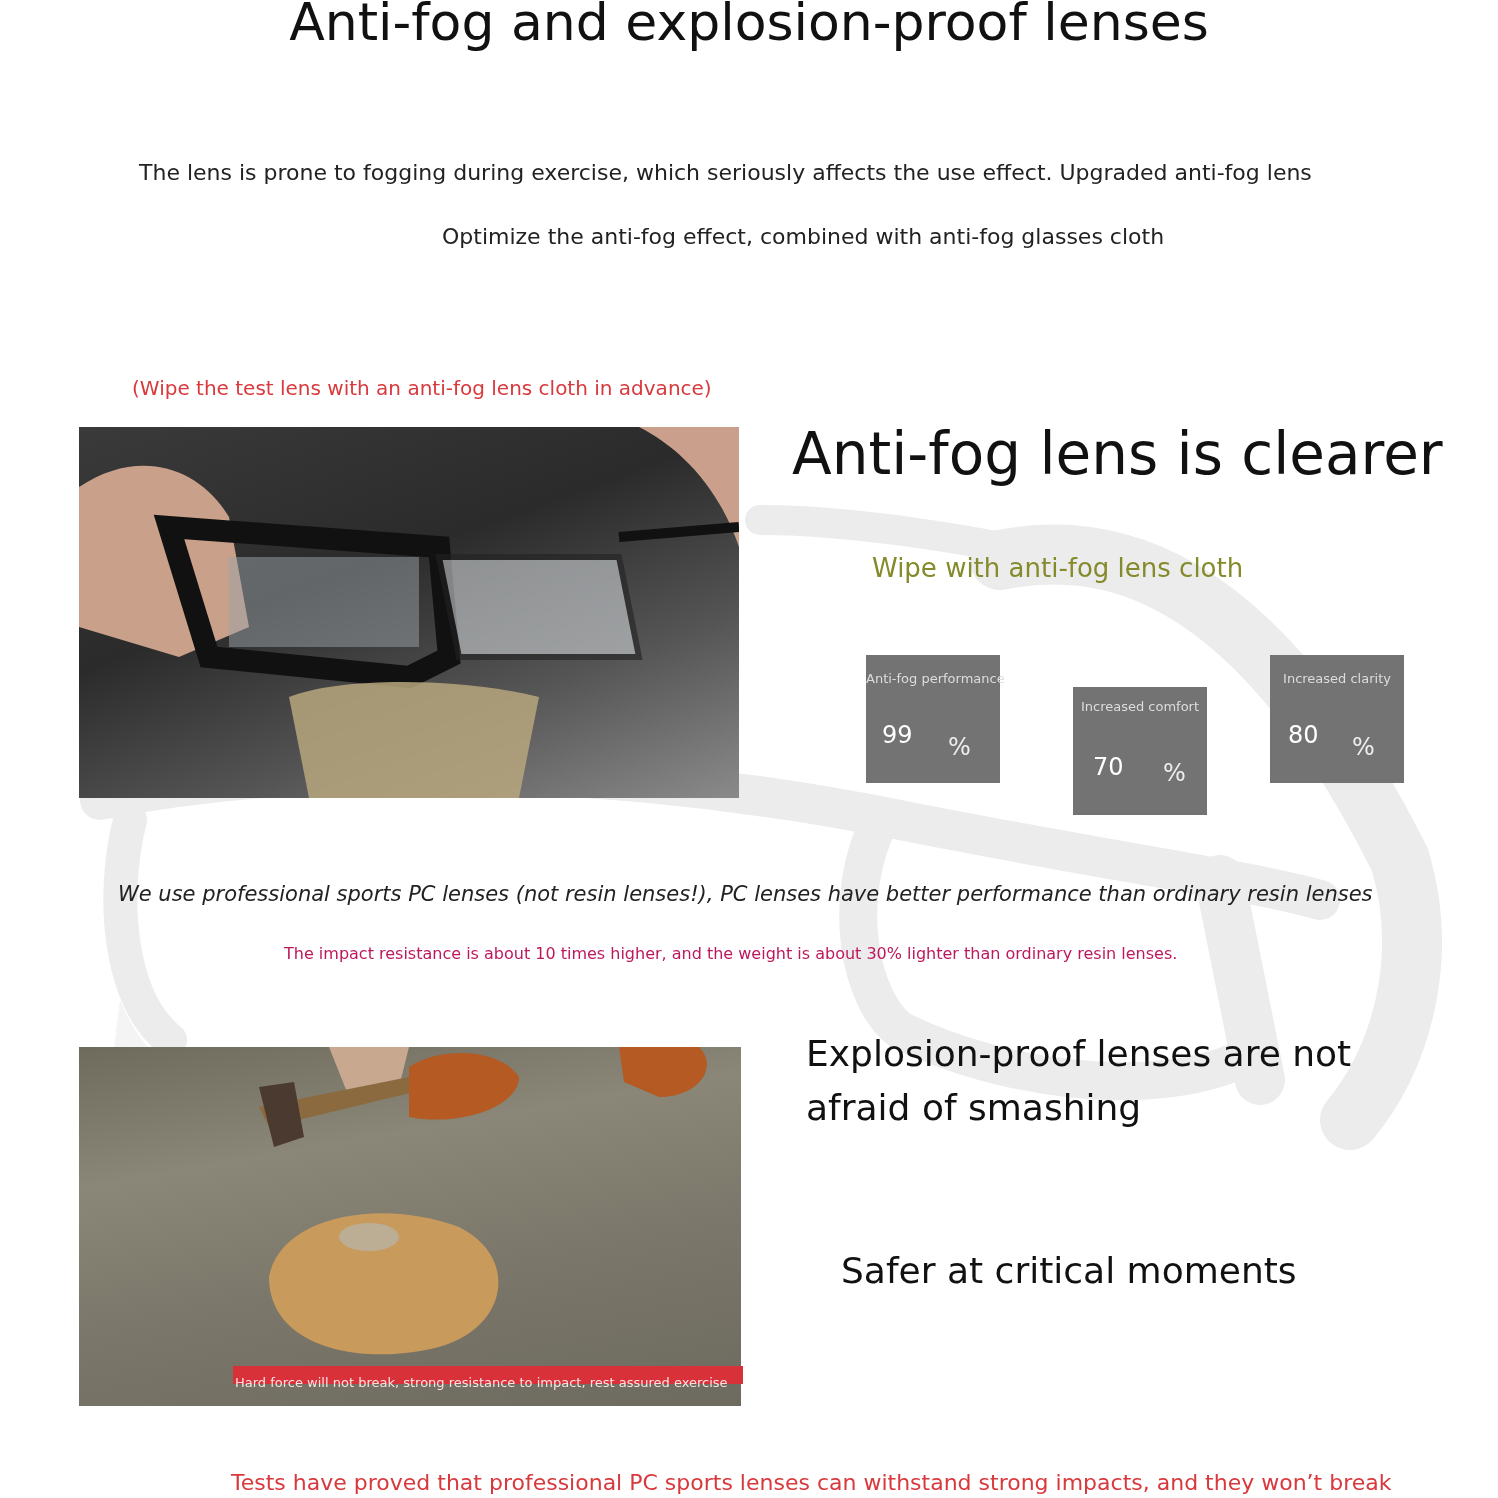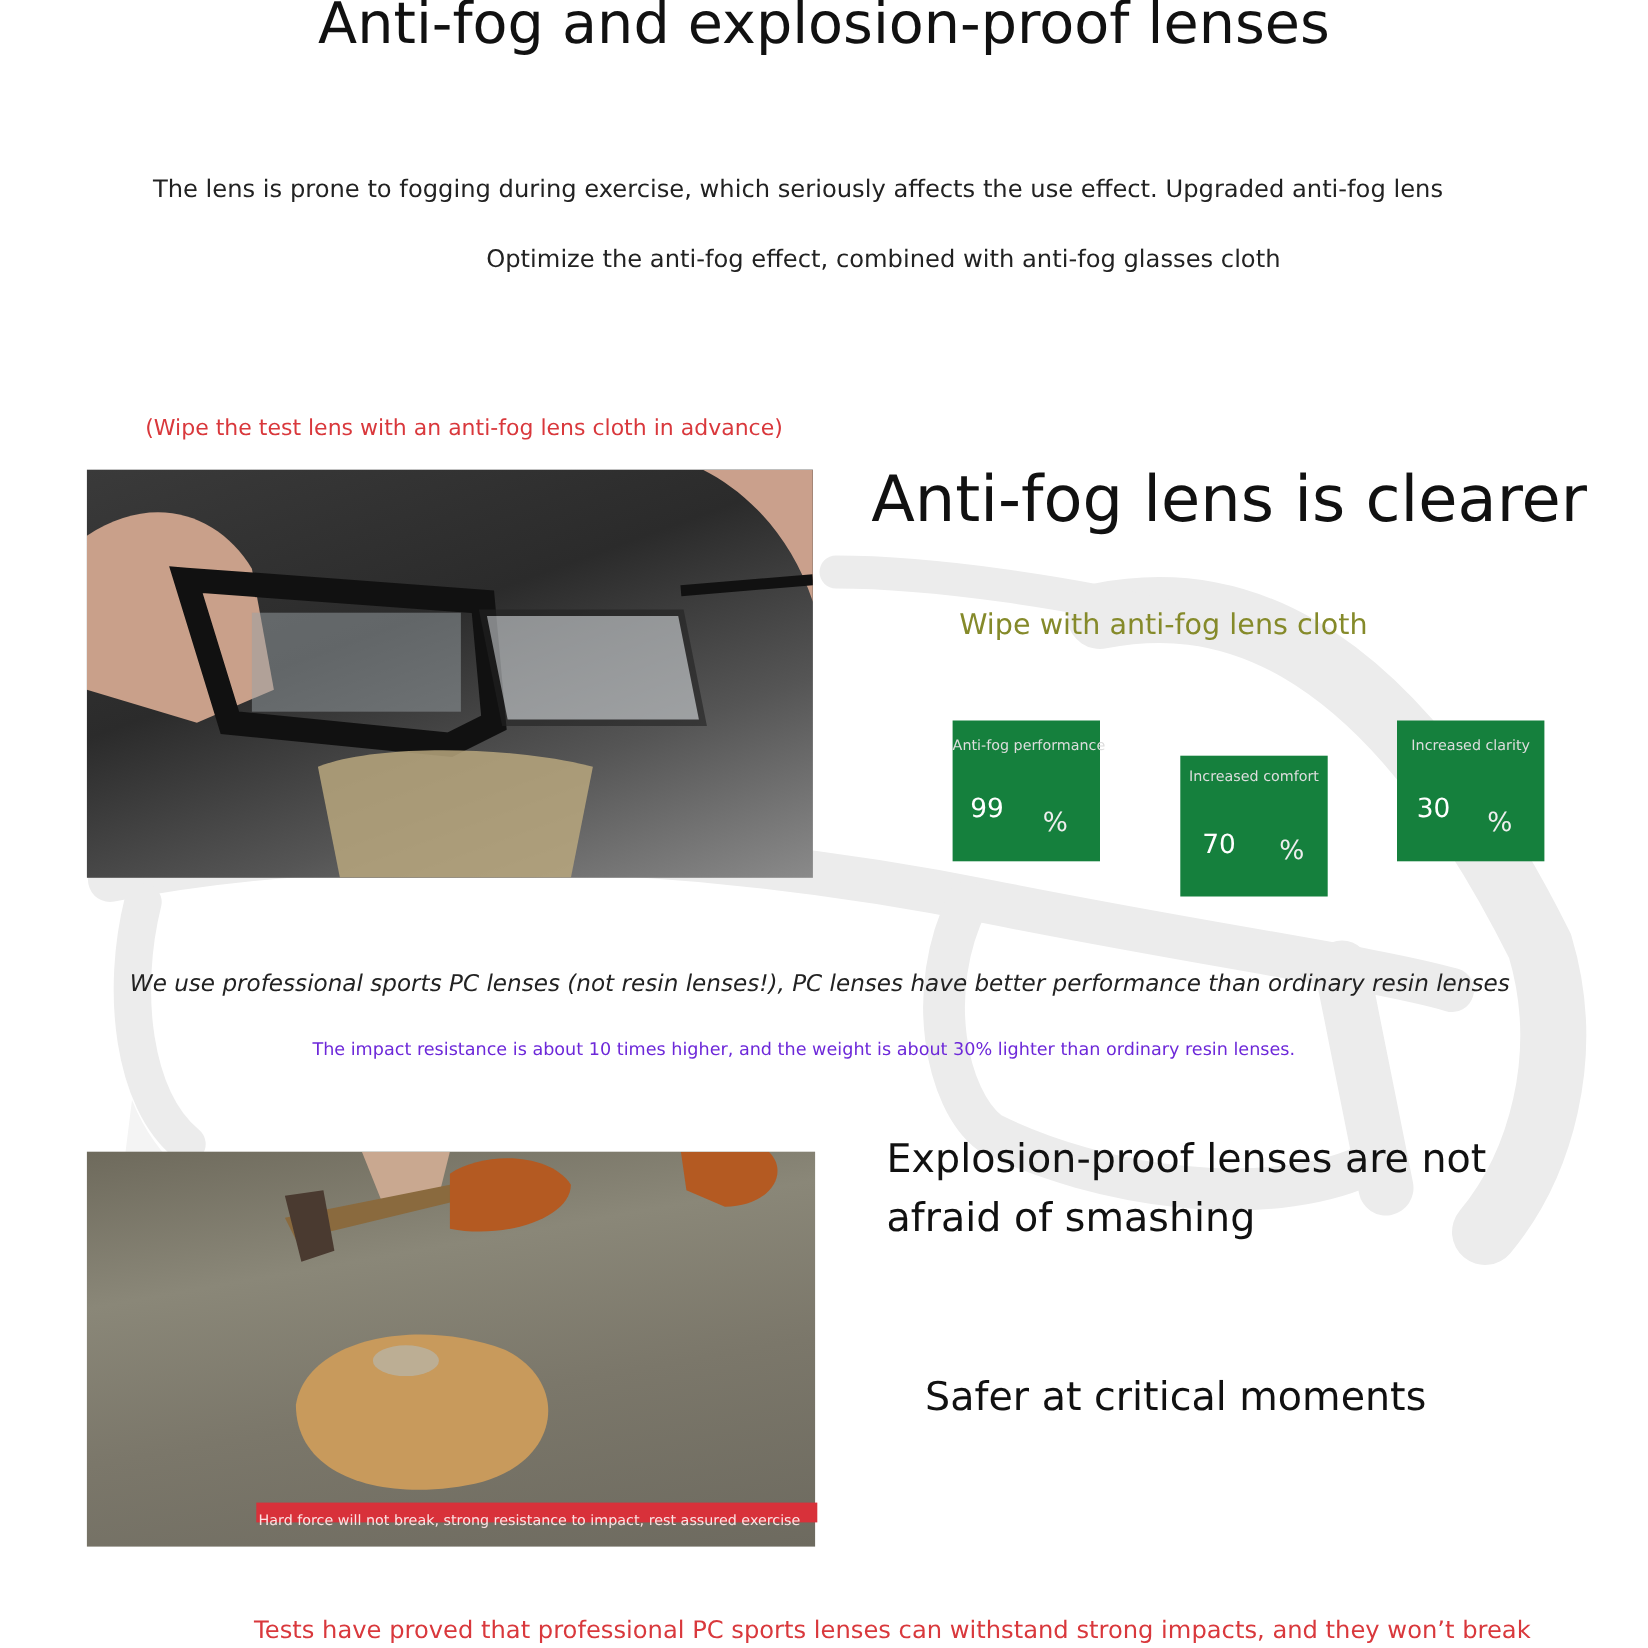--- a/index.html
+++ b/index.html
@@ -15,26 +15,26 @@
   .intro1 { left: 139px; top: 160px; font-size: 22px; color: #222; white-space: nowrap; }
   .intro2 { left: 442px; top: 224px; font-size: 22px; color: #222; white-space: nowrap; }
   .note-red { left: 132px; top: 376px; font-size: 20px; color: #d9383c; white-space: nowrap; }
   .photo { overflow: hidden; }
   .photo1 { left: 79px; top: 427px; width: 660px; height: 371px;
     background: linear-gradient(160deg, #3a3a3a 0%, #2b2b2b 40%, #555 70%, #8a8a8a 100%); }
   .photo2 { left: 79px; top: 1047px; width: 662px; height: 359px;
     background: linear-gradient(170deg, #6e6a5c 0%, #8a8778 30%, #7b776a 60%, #6d6a5f 100%); }
   .h2 { left: 792px; top: 420px; font-size: 58px; color: #111; white-space: nowrap; }
   .sub-olive { left: 872px; top: 553px; font-size: 26px; color: #858a2a; white-space: nowrap; }
-  .stat { background: #15803d; width: 134px; height: 128px; color: #fff; }
+  .stat { background: #737373; width: 134px; height: 128px; color: #fff; }
   .stat .lbl { position: absolute; left: 0; right: 0; top: 16px; text-align: center; font-size: 13px; color: #ddd; white-space: nowrap; }
   .stat .val { position: absolute; left: 16px; top: 66px; font-size: 24px; color: #fff; }
   .stat .pct { position: absolute; left: 82px; top: 78px; font-size: 24px; color: #eee; }
   .body1 { left: 118px; top: 882px; font-size: 21px; color: #222; white-space: nowrap; font-style: italic; }
-  .body2 { left: 284px; top: 944px; font-size: 16px; color: #6d28d9; white-space: nowrap; }
+  .body2 { left: 284px; top: 944px; font-size: 16px; color: #be185d; white-space: nowrap; }
   .h3 { left: 806px; top: 1027px; font-size: 36px; color: #111; line-height: 54px; }
   .h3b { left: 841px; top: 1250px; font-size: 36px; color: #111; white-space: nowrap; }
   .banner { left: 233px; top: 1366px; width: 508px; height: 18px; background: #d8313a; color: #fbe2e2; font-size: 13px; line-height: 34px; padding-left: 2px; white-space: nowrap; }
   .foot-red { left: 231px; top: 1470px; font-size: 22px; color: #d9383c; white-space: nowrap; }
 </style>
 </head>
 <body>
 
 <svg class="bg-goggle" viewBox="0 0 1498 1498">
   <g fill="none" stroke="#ececec" stroke-linecap="round">
@@ -76,21 +76,21 @@
   <span class="val">99</span>
   <span class="pct">%</span>
 </div>
 <div class="abs stat" style="left:1073px; top:655px;margin-top:32px;">
   <span class="lbl" style="top:12px;">Increased comfort</span>
   <span class="val" style="left:20px;">70</span>
   <span class="pct" style="left:90px; top:72px;">%</span>
 </div>
 <div class="abs stat" style="left:1270px; top:655px;">
   <span class="lbl">Increased clarity</span>
-  <span class="val" style="left:18px;">30</span>
+  <span class="val" style="left:18px;">80</span>
   <span class="pct">%</span>
 </div>
 
 <div class="abs body1">We use professional sports PC lenses (not resin lenses!), PC lenses have better performance than ordinary resin lenses</div>
 <div class="abs body2">The impact resistance is about 10 times higher, and the weight is about 30% lighter than ordinary resin lenses.</div>
 
 <div class="abs photo photo2">
   <svg width="662" height="359" viewBox="0 0 662 359">
     <path d="M250 0 L 330 0 L 320 40 L 270 50 Z" fill="#c9a890"></path>
     <path d="M180 60 L 330 30 L 335 45 L 190 80 Z" fill="#8a6a3e"></path>

